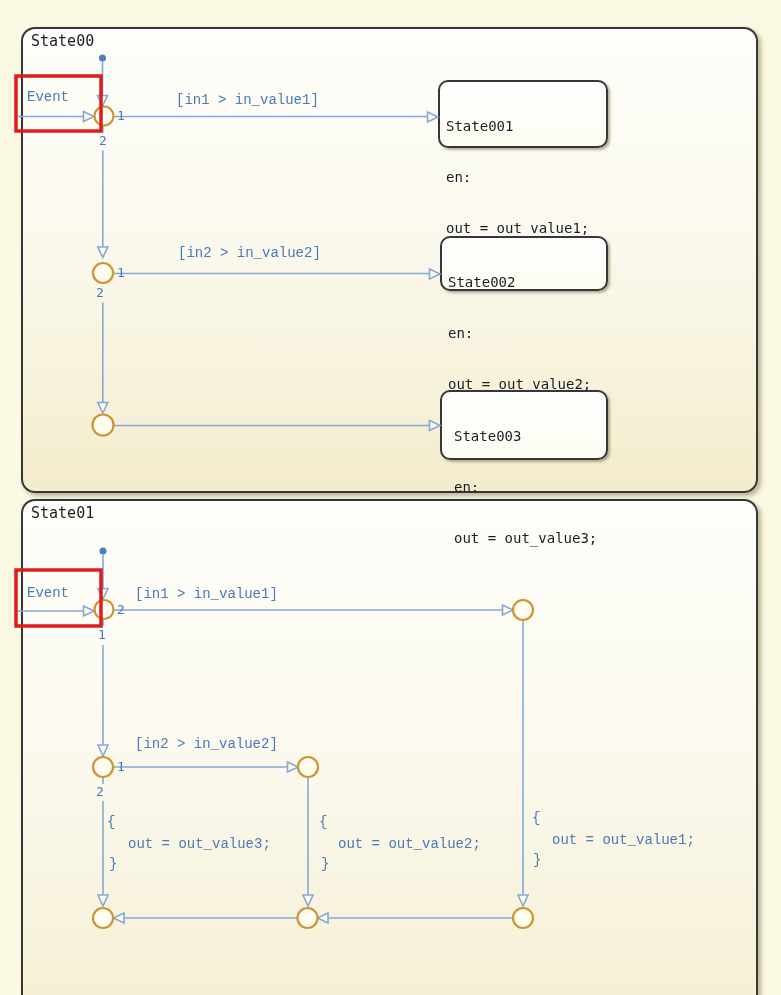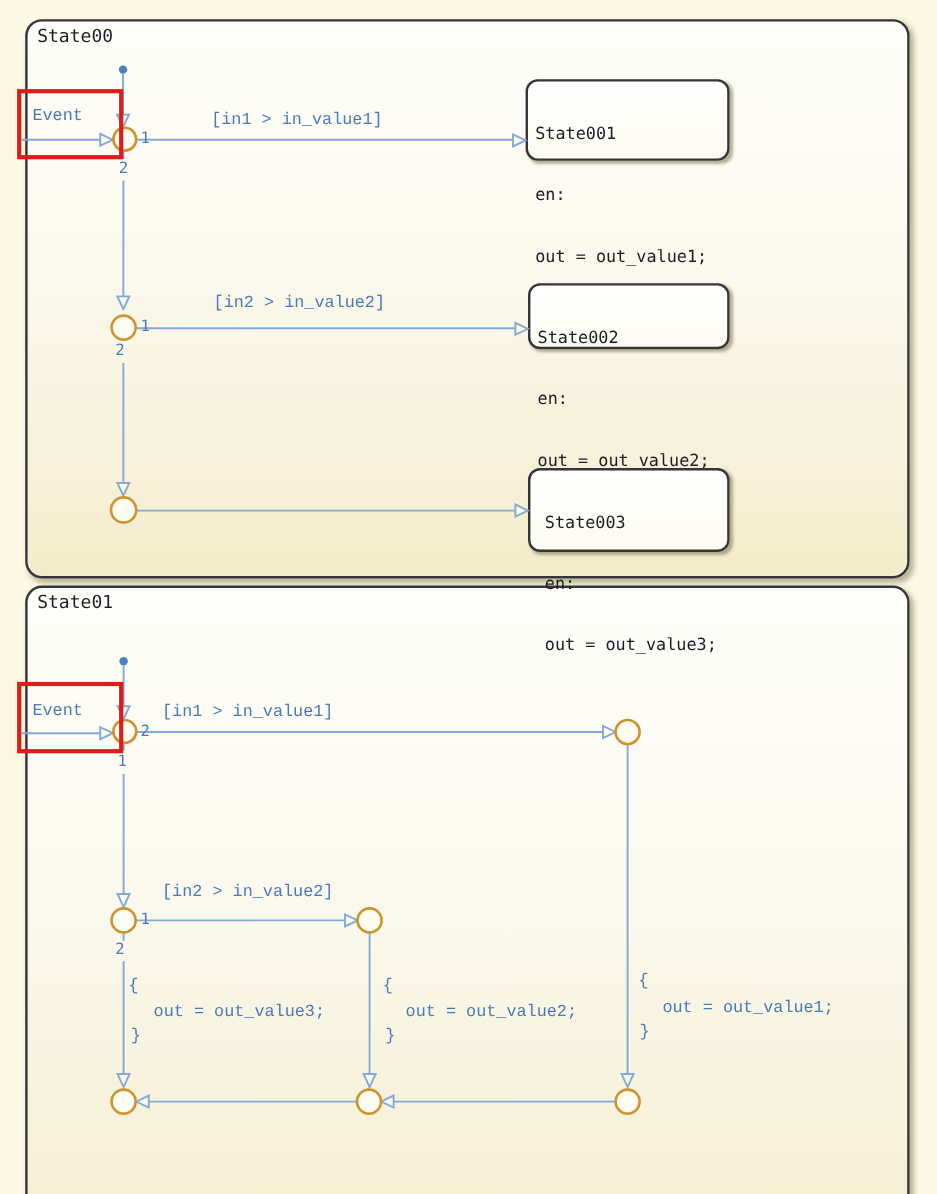--- a/index.html
+++ b/index.html
@@ -7,20 +7,21 @@
     position:relative;width:781px;height:995px;
     background:#fbf8e3;overflow:hidden;
     font-family:"DejaVu Sans Mono","Liberation Mono",monospace;
   }
   .outer-state{
     position:absolute;
     border:2.2px solid #35353a;border-radius:14px;
     background:linear-gradient(180deg,#fefefa 0%,#fbf9ee 45%,#f6f0d6 85%,#f3ecca 100%);
     box-shadow:3px 3px 4px rgba(110,100,60,0.45);
     box-sizing:border-box;
+    margin-top:11px;
   }
   .outer-title{
     position:absolute;left:8px;top:3px;
     font-size:15px;color:#1c1c26;white-space:pre;
   }
   .substate{
     position:absolute;
     border:2.2px solid #35353a;border-radius:10px;
     background:linear-gradient(180deg,#ffffff 0%,#fdfcf2 100%);
     box-shadow:2px 2px 2.5px rgba(110,100,60,0.5);
@@ -43,21 +44,21 @@
 <div class="canvas">
 
   <div class="outer-state" style="left:21px;top:16px;width:737px;height:466px;">
     <span class="outer-title">State00</span>
   </div>
 
   <div class="outer-state" style="left:21px;top:488px;width:737px;height:578px;">
     <span class="outer-title">State01</span>
   </div>
 
-  <div class="substate" style="left:438px;top:66px;width:170px;height:68px;">
+  <div class="substate" style="left:438px;top:80px;width:170px;height:68px;">
     <div>State001</div>
     <div>en:</div>
     <div>out = out_value1;</div>
   </div>
 
   <div class="substate" style="left:440px;top:236px;width:168px;height:55px;">
     <div>State002</div>
     <div>en:</div>
     <div>out = out_value2;</div>
   </div>

